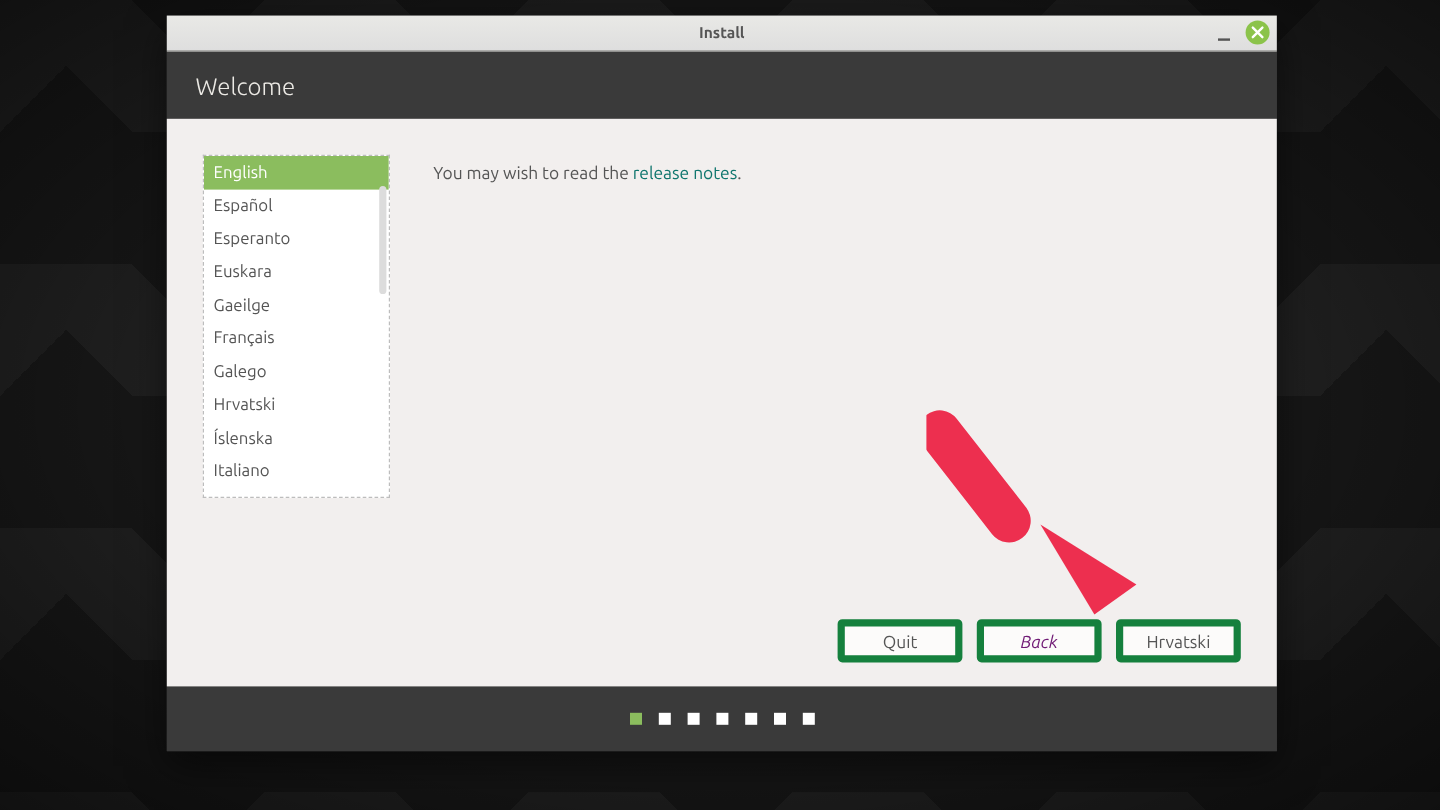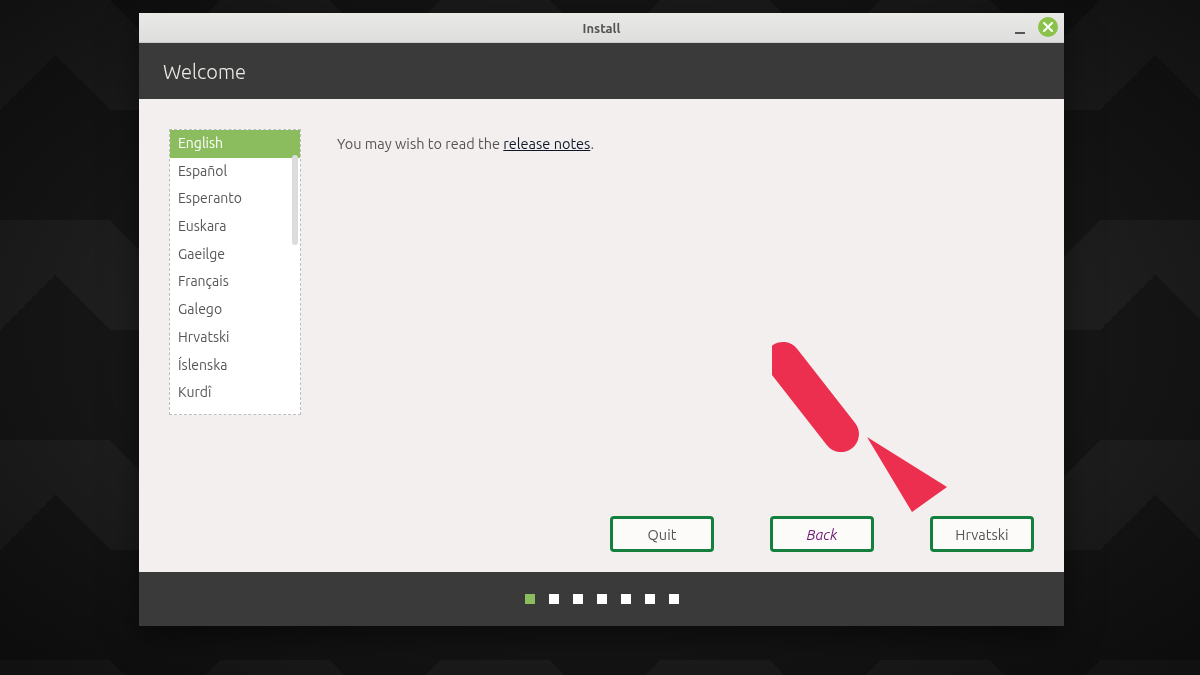--- a/index.html
+++ b/index.html
@@ -61,42 +61,42 @@
       color:#eceae5; font-size: 20px; font-weight:300;
     }
     .content {
       flex:1; background:#f2efee;
       padding: 30px 30px 20px 30px;
       position:relative;
       display:flex; flex-direction:column;
     }
     .content-top { display:flex; gap:36px; align-items:flex-start; }
     .lang-box {
-      width: 132px; height: 286px; background:#fff;
+      width: 156px; height: 286px; background:#fff;
       border:1px dashed #bdbdbd; border-top:1px dashed #bdbdbd;
       overflow:hidden; position:relative;
     }
     .lang-list { list-style:none; font-size:14px; color:#555; }
     .lang-list li { padding: 3px 10px 3px 8px; cursor:pointer; line-height:1.55;}
     .lang-list li.selected { background:#8bbd5e; color:#fff; }
     .lang-scroll-track{
       position:absolute; right:2px; top:25px; width:6px; height:90px;
       background:#dcdcdc; border-radius:3px;
     }
     .intro-text { font-size:14.5px; color:#555; margin-top:6px; }
-    .intro-text a { color:#0f172a; text-decoration:underline; cursor:pointer;}
+    .intro-text a { color:#0f766e; cursor:pointer;}
     .buttons {
       position:absolute; right:30px; bottom:20px;
       display:flex; gap:12px;
     }
     .btn {
       min-width:104px; height:36px;
-      background:#fcfbfa; border:3px solid #15803d; border-radius:4px;
+      background:#fcfbfa; border:6px solid #15803d; border-radius:4px;
       color:#555; font-size:14.5px; cursor:pointer;
-      display:flex; align-items:center; justify-content:center;margin-left:44px;
+      display:flex; align-items:center; justify-content:center;
     }
     .btn.disabled { color:#701a75; cursor:default;font-style:italic; }
     .progress {
       height:54px; background:#3a3a3a;
       display:flex; align-items:center; justify-content:center; gap:14px;
     }
     .dot { width:10px; height:10px; background:#fff; }
     .dot.active { background:#8bbd5e; }
 
     .arrow-overlay{
@@ -135,20 +135,21 @@
         <ul class="lang-list" id="lang-list">
             <li class="selected">English</li>
             <li>Español</li>
             <li>Esperanto</li>
             <li>Euskara</li>
             <li>Gaeilge</li>
             <li>Français</li>
             <li>Galego</li>
             <li>Hrvatski</li>
             <li>Íslenska</li>
+            <li>Italiano</li>
             <li>Kurdî</li>
           </ul>
         <div class="lang-scroll-track"></div>
       </div>
       <div class="intro-text">
         <span>You may wish to read the </span><a>release notes</a><span>.</span>
       </div>
     </div>
 
     <div class="buttons">

